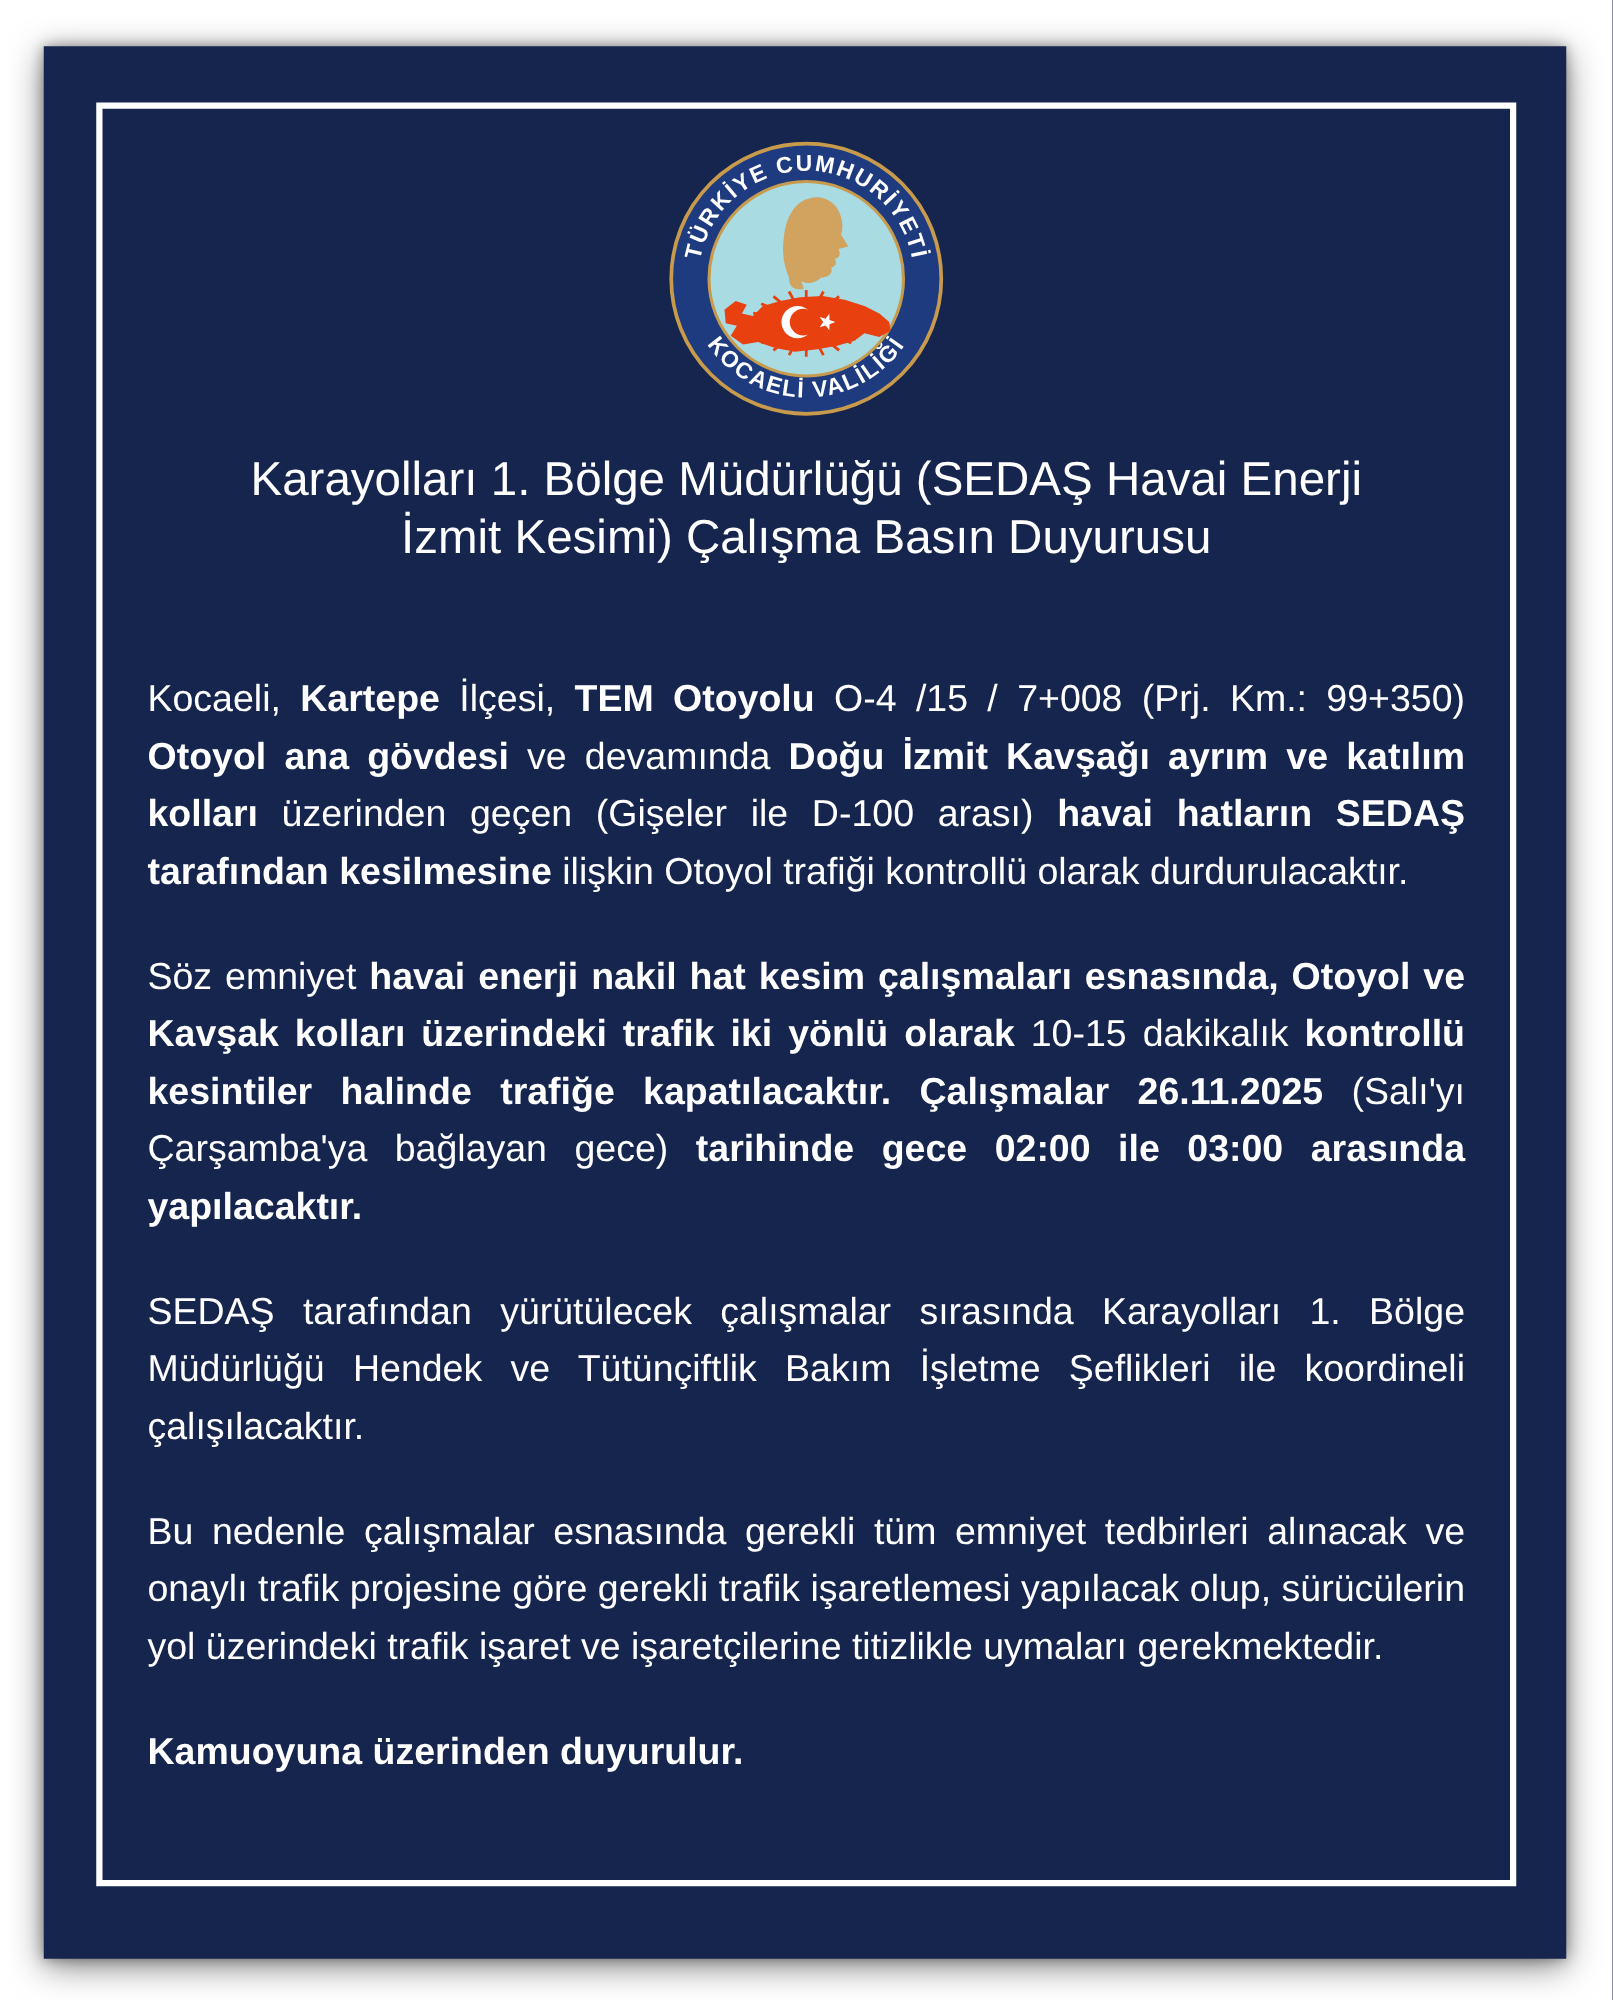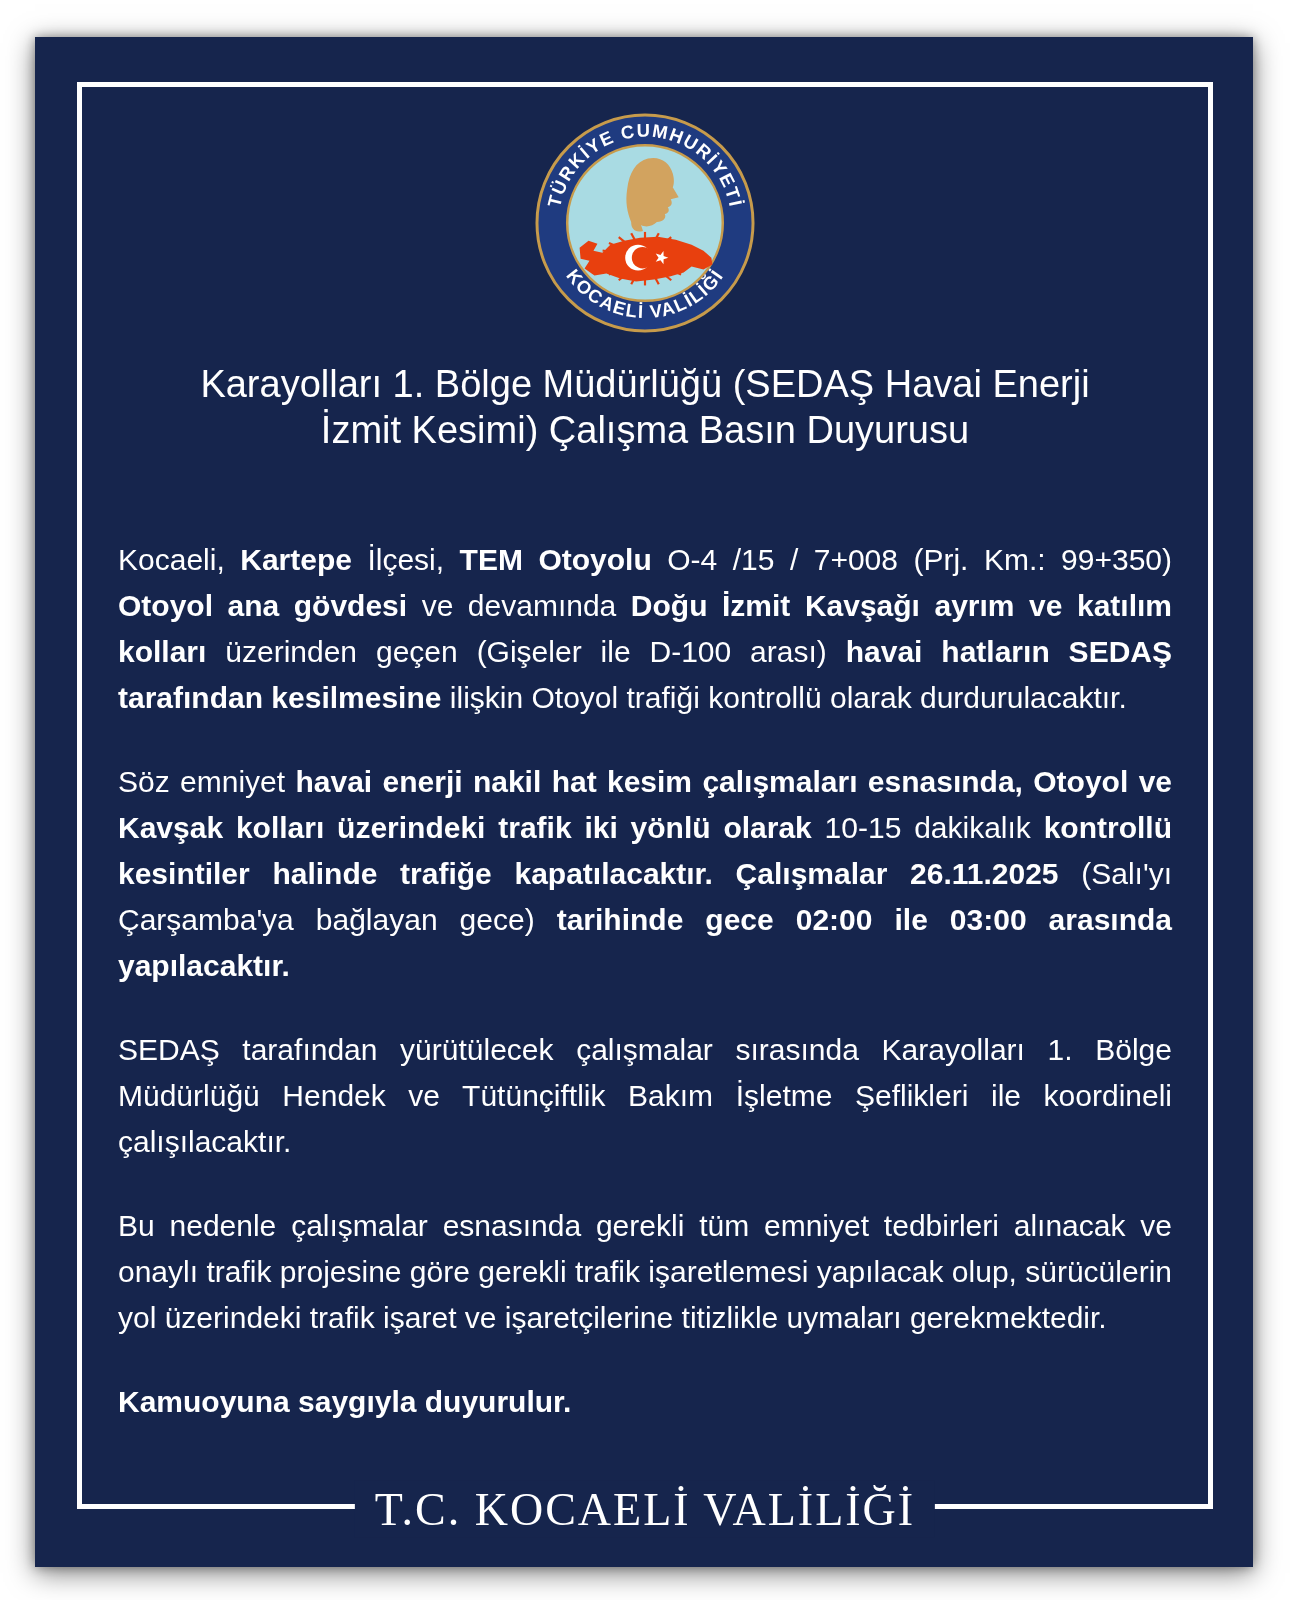--- a/index.html
+++ b/index.html
@@ -147,20 +147,19 @@
       <h1 class="title">
         <span>Karayolları 1. Bölge Müdürlüğü (SEDAŞ Havai Enerji</span><br>
         <span>İzmit Kesimi) Çalışma Basın Duyurusu</span>
       </h1>
 
       <div class="body-text">
         <p class="para"><span>Kocaeli, </span><b>Kartepe</b><span> İlçesi, </span><b>TEM Otoyolu</b><span> O-4 /15 / 7+008 (Prj. Km.: 99+350) </span><b>Otoyol ana gövdesi</b><span> ve devamında </span><b>Doğu İzmit Kavşağı ayrım ve katılım kolları</b><span> üzerinden geçen (Gişeler ile D-100 arası) </span><b>havai hatların SEDAŞ tarafından kesilmesine</b><span> ilişkin Otoyol trafiği kontrollü olarak durdurulacaktır.</span></p>
         <p class="para"><span>Söz emniyet </span><b>havai enerji nakil hat kesim çalışmaları esnasında, Otoyol ve Kavşak kolları üzerindeki trafik iki yönlü olarak</b><span> 10-15 dakikalık </span><b>kontrollü kesintiler halinde trafiğe kapatılacaktır. Çalışmalar 26.11.2025</b><span> (Salı'yı Çarşamba'ya bağlayan gece) </span><b>tarihinde gece 02:00 ile 03:00 arasında yapılacaktır.</b></p>
         <p class="para"><span>SEDAŞ tarafından yürütülecek çalışmalar sırasında Karayolları 1. Bölge Müdürlüğü Hendek ve Tütünçiftlik Bakım İşletme Şeflikleri ile koordineli çalışılacaktır.</span></p>
         <p class="para"><span>Bu nedenle çalışmalar esnasında gerekli tüm emniyet tedbirleri alınacak ve onaylı trafik projesine göre gerekli trafik işaretlemesi yapılacak olup, sürücülerin yol üzerindeki trafik işaret ve işaretçilerine titizlikle uymaları gerekmektedir.</span></p>
-        <p class="para closing">Kamuoyuna saygıyla duyurulur.</p>
+        <p class="para closing">Kamuoyuna üzerinden duyurulur.</p>
       </div>
 
-      <div class="footer">T.C. KOCAELİ VALİLİĞİ</div>
 
     </div>
   </div>
 </div>
 
 </body></html>

